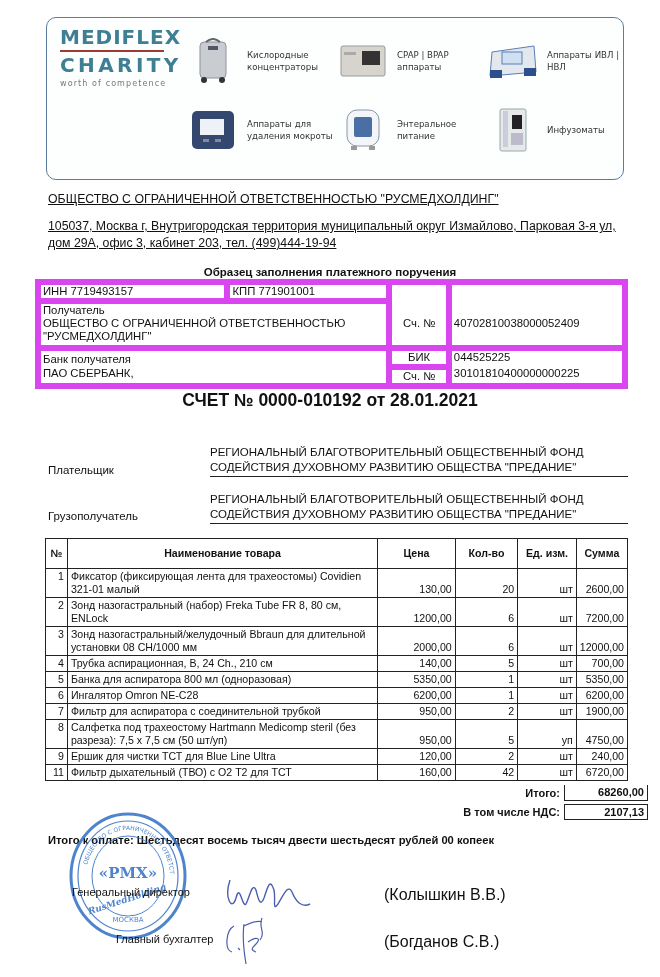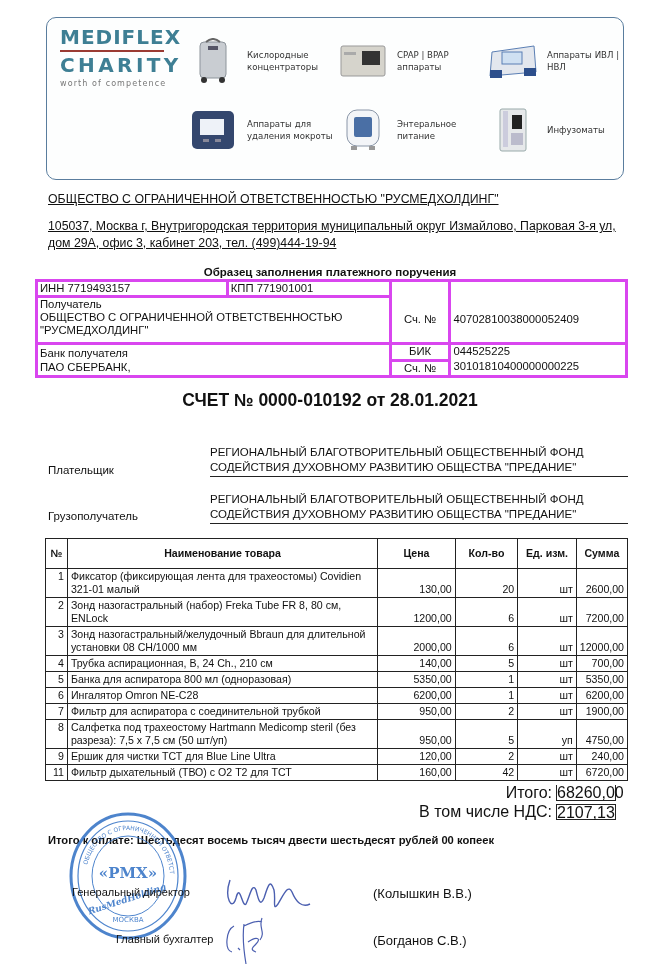--- a/index.html
+++ b/index.html
@@ -33,21 +33,21 @@
   .p1 { left: 140px; top: 18px; } .p2 { left: 290px; top: 18px; } .p3 { left: 440px; top: 18px; }
   .p4 { left: 140px; top: 87px; } .p5 { left: 290px; top: 87px; } .p6 { left: 440px; top: 87px; }
 
   
   .supplier-name { position: absolute; left: 48px; top: 192px; font-size: 12.3px; text-decoration: underline; }
   .supplier-addr { position: absolute; left: 48px; top: 218px; width: 580px; font-size: 12.3px; line-height: 17px; text-decoration: underline; }
 
   
   .bank-title { position: absolute; left: 0; width: 660px; top: 266px; text-align: center; font-weight: bold; font-size: 11.5px; }
   .bank { position: absolute; left: 35px; top: 279px; width: 593px; border-collapse: collapse; font-size: 11.3px; }
-  .bank td { border: 3px solid #d946ef; padding: 0 2px; vertical-align: top; line-height: 13px; }
+  .bank td { border: 6px solid #d946ef; padding: 0 2px; vertical-align: top; line-height: 13px; }
   .bank .center { text-align: center; vertical-align: middle; }
   .bank .mid { vertical-align: middle; }
   .bank .nb-top { border-top: none; }
   .bank .nb-bottom { border-bottom: none; }
 
   
   .inv-title { position: absolute; left: 0; width: 660px; top: 390px; text-align: center; font-weight: bold; font-size: 17.5px; }
 
   
   .party-label { position: absolute; left: 48px; font-size: 11.5px; }
@@ -61,32 +61,32 @@
   .items th { font-weight: bold; height: 30px; text-align: center; font-size: 10.6px; }
   .items thead tr { border: 1.5px solid #222; }
   .items td { padding: 1px 3px; vertical-align: bottom; }
   .items td.num { text-align: right; padding-right: 3px; vertical-align: top; }
   .items td.name { vertical-align: top; }
   .items td.r { text-align: right; }
   .items tbody { border: 1.5px solid #222; }
   .items col.c1 { width: 22px; } .items col.c2 { width: 313px; } .items col.c3 { width: 78px; }
   .items col.c4 { width: 63px; } .items col.c5 { width: 59px; } .items col.c6 { width: 48px; }
 
-  .totals { position: absolute; left: 348px; top: 785px; width: 268px; font-size: 16px; font-weight: normal; }
+  .totals { position: absolute; left: 380px; top: 785px; width: 268px; font-size: 11px; font-weight: bold; }
   .tot-row { display: flex; justify-content: flex-end; align-items: center; height: 16px; }
   .tot-label { padding-right: 4px; }
-  .tot-val { width: 60px; text-align: right; padding-right: 16px; border: 1px solid #222; border-top: none; height: 16px; line-height: 15px; }
+  .tot-val { width: 84px; text-align: right; padding-right: 3px; border: 1px solid #222; border-top: none; height: 16px; line-height: 15px; }
   .tot-row:first-child .tot-val { border-top: none; border-left: 1.5px solid #222; }
   .tot-row:last-child .tot-val { border-top: 1px solid #222; border-left: 1.5px solid #222; }
 
   .in-words { position: absolute; left: 48px; top: 834px; font-size: 11.2px; font-weight: bold; }
 
   
   .sig-role { position: absolute; left: 72px; font-size: 11px; }
-  .sig-name { position: absolute; left: 373px; font-size: 13px; }
+  .sig-name { position: absolute; left: 384px; font-size: 16px; }
   .sr1 { top: 886px; } .sn1 { top: 886px; }
   .sr2 { top: 933px; padding-left: 44px; } .sn2 { top: 933px; }
 
   .stamp { position: absolute; left: 68px; top: 812px; width: 120px; height: 128px; opacity: 0.85; }
   .signature { position: absolute; }
   .sg1 { left: 222px; top: 868px; width: 90px; height: 50px; }
   .sg2 { left: 222px; top: 912px; width: 50px; height: 55px; }
 </style>
 </head>
 <body>

